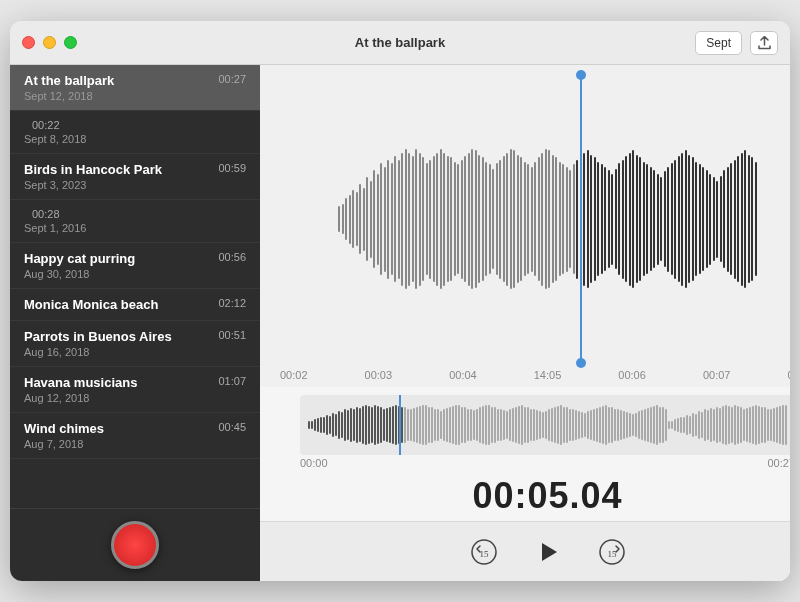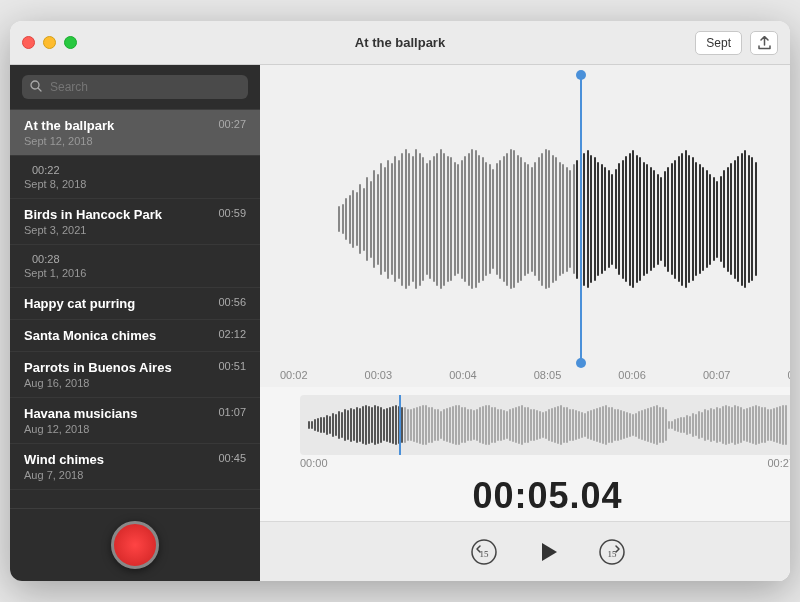--- a/index.html
+++ b/index.html
@@ -343,68 +343,58 @@
           <path d="M6.5 1v8M3 4l3.5-3.5L10 4M1 10v2.5h11V10" stroke="#555" stroke-width="1.5" stroke-linecap="round" stroke-linejoin="round"></path>
         </svg>
       </button>
     </div>
   </div>
 
   <div class="main-content">
 
     <div class="sidebar">
 
-      <div class="search-container">
-        <div class="search-wrapper">
-          <span class="search-icon-svg">
-            <svg width="12" height="12" viewBox="0 0 12 12" fill="none">
-              <circle cx="5" cy="5" r="4" stroke="#aaa" stroke-width="1.3"></circle>
-              <line x1="8" y1="8" x2="11" y2="11" stroke="#aaa" stroke-width="1.3" stroke-linecap="round"></line>
-            </svg>
-          </span>
-          <input class="search-box" type="text" placeholder="Search" style="">
-        </div>
-      </div>
 
       <div class="recordings-list" id="recordings-list">
           <div class="recording-item active">
       <div class="recording-item-header">
         <span class="recording-name">At the ballpark</span>
         <span class="recording-duration">00:27</span>
       </div>
       <span class="recording-date">Sept 12, 2018</span>
     </div>
           <div class="recording-item">
       <div class="recording-item-header">
         <span class="recording-duration">00:22</span>
       </div>
       <span class="recording-date">Sept 8, 2018</span>
     </div>
           <div class="recording-item">
       <div class="recording-item-header">
         <span class="recording-name">Birds in Hancock Park</span>
         <span class="recording-duration">00:59</span>
       </div>
-      <span class="recording-date">Sept 3, 2021</span>
+      <span class="recording-date">Sept 3, 2023</span>
     </div>
           <div class="recording-item">
       <div class="recording-item-header">
         <span class="recording-duration">00:28</span>
       </div>
       <span class="recording-date">Sept 1, 2016</span>
     </div>
           <div class="recording-item">
       <div class="recording-item-header">
         <span class="recording-name">Happy cat purring</span>
         <span class="recording-duration">00:56</span>
       </div>
+      <span class="recording-date">Aug 30, 2018</span>
     </div>
           <div class="recording-item">
       <div class="recording-item-header">
-        <span class="recording-name">Santa Monica chimes</span>
+        <span class="recording-name">Monica Monica beach</span>
         <span class="recording-duration">02:12</span>
       </div>
     </div>
           <div class="recording-item">
       <div class="recording-item-header">
         <span class="recording-name">Parrots in Buenos Aires</span>
         <span class="recording-duration">00:51</span>
       </div>
       <span class="recording-date">Aug 16, 2018</span>
     </div>
@@ -559,21 +549,21 @@
           <div class="playhead" id="main-playhead" style="left: calc(56%);">
             <div class="playhead-dot-top"></div>
             <div class="playhead-dot-bottom"></div>
           </div>
         </div>
 
         <div class="time-axis" id="time-axis">
             <span>00:02</span>
             <span>00:03</span>
             <span>00:04</span>
-            <span>08:05</span>
+            <span>14:05</span>
             <span>00:06</span>
             <span>00:07</span>
             <span>00:08</span>
           </div>
       </div>
 
       <div style="padding: 8px 20px 0 20px;">
         <div class="waveform-overview" id="overview-container">
           <div class="overview-bars" id="overview-waveform">
               <div class="overview-bar played" style="height: 7.2px;"></div>

